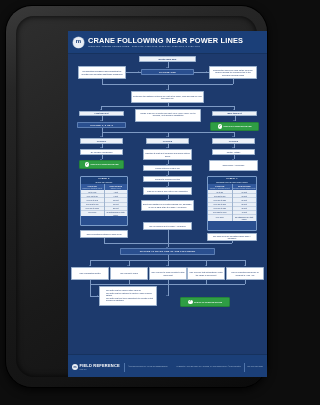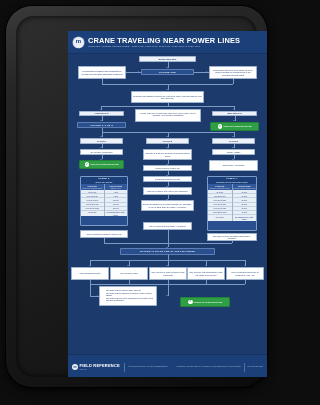--- a/index.html
+++ b/index.html
@@ -146,21 +146,21 @@
 <body>
 
 <div id="device">
   <div id="bezel"></div>
 
   <div id="poster">
 
     <div id="hdr">
       <div class="logo-circle">m</div>
       <div id="hdr-txt">
-        <div id="ttl">CRANE TRAVELING NEAR POWER LINES</div>
+        <div id="ttl">CRANE FOLLOWING NEAR POWER LINES</div>
         <div id="sub">WORKING AROUND POWER LINES - 1926.1407, 1926.1408, 1926.1409, 1926.1410, &amp; 1926.1411</div>
       </div>
     </div>
 
     <div id="canvas">
 
       <div class="box hd" style="left:71px;top:2px;width:57px;height:6px;">Identify Work Zone</div>
       <div class="ln lnv" style="left:99.5px;top:8px;height:6px;"></div>
       <div class="arw" style="left:98.4px;top:13px;"></div>
 

